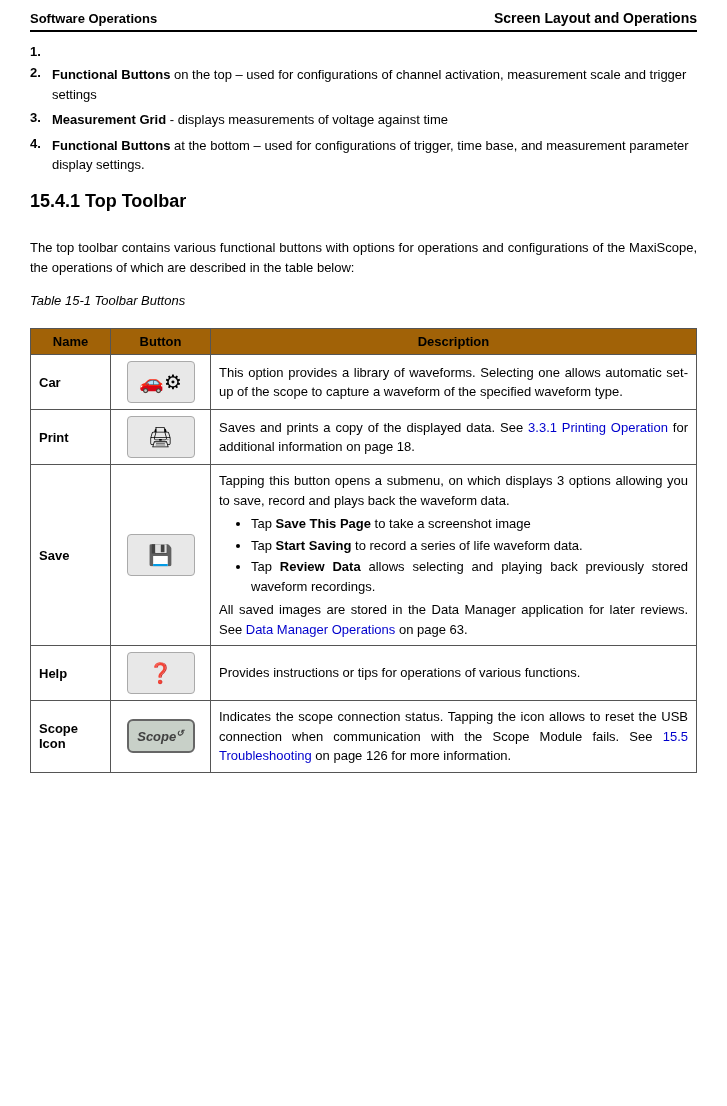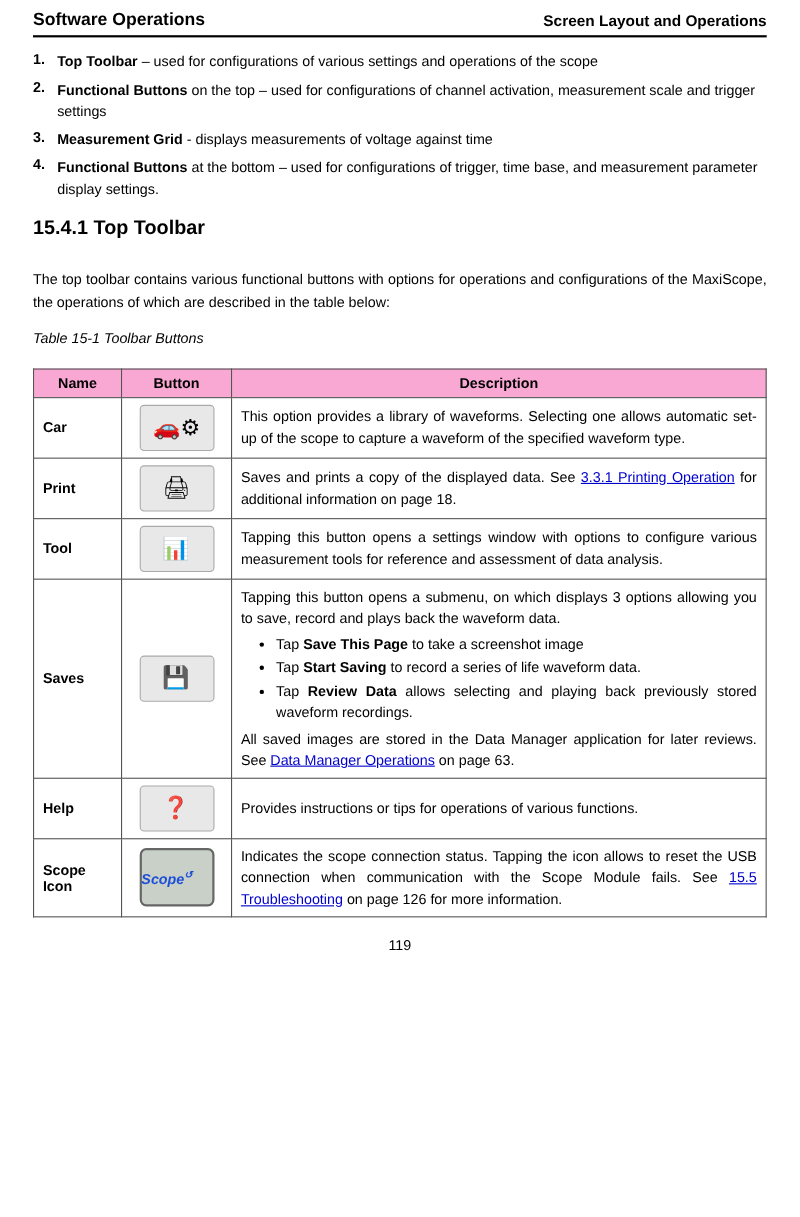--- a/index.html
+++ b/index.html
@@ -17,21 +17,21 @@
     .header {
       display: flex;
       justify-content: space-between;
       align-items: center;
       border-bottom: 2px solid #000;
       padding-bottom: 4px;
       margin-bottom: 12px;
     }
     .header-left {
       font-weight: bold;
-      font-size: 16px;
+      font-size: 13px;
     }
     .header-right {
       font-weight: bold;
       font-size: 14px;
     }
     .numbered-list {
       margin-bottom: 16px;
     }
     .numbered-item {
       display: flex;
@@ -70,21 +70,21 @@
     .table-caption span {
       font-style: italic;
       font-weight: normal;
     }
     table {
       width: 100%;
       border-collapse: collapse;
       font-size: 13px;
     }
     th {
-      background: #f9a8d4;
+      background: #a16207;
       border: 1px solid #555;
       padding: 5px 8px;
       text-align: center;
       font-weight: bold;
     }
     th:first-child { width: 80px; }
     th:nth-child(2) { width: 100px; }
     th:nth-child(3) { }
     td {
       border: 1px solid #555;
@@ -109,34 +109,33 @@
       border: 1px solid #aaa;
       background: #e8e8e8;
       border-radius: 4px;
       width: 68px;
       height: 42px;
       font-size: 20px;
     }
     .scope-btn {
       display: inline-flex;
       align-items: center;
-      justify-content: flex-start;
+      justify-content: center;
       border: 2px solid #666;
       background: #c8d0c8;
       border-radius: 6px;
       width: 68px;
-      height: 53px;
+      height: 34px;
       font-size: 14px;
       font-weight: bold;
       font-style: italic;
-      color: #1d4ed8;
+      color: #404040;
     }
     .link-text {
       color: #0000cc;
-      text-decoration: underline;
       margin-top: 40px;
     }
     .bullet-list {
       margin: 4px 0 4px 32px;
       list-style: disc;
     }
     .bullet-list li {
       margin-bottom: 2px;
       line-height: 1.5;
     }
@@ -161,21 +160,20 @@
 <div class="page">
 
   <div class="header">
     <span class="header-left">Software Operations</span>
     <span class="header-right">Screen Layout and Operations</span>
   </div>
 
   <div class="numbered-list" id="numbered-list-container">
       <div class="numbered-item">
         <span class="num">1.</span>
-        <span class="item-text"><b>Top Toolbar</b> – used for configurations of various settings and operations of the scope</span>
       </div>
       <div class="numbered-item">
         <span class="num">2.</span>
         <span class="item-text"><b>Functional Buttons</b> on the top – used for configurations of channel activation, measurement scale and trigger settings</span>
       </div>
       <div class="numbered-item">
         <span class="num">3.</span>
         <span class="item-text"><b>Measurement Grid</b> - displays measurements of voltage against time</span>
       </div>
       <div class="numbered-item">
@@ -205,26 +203,21 @@
           <td>Car</td>
           <td><div class="btn-img">🚗⚙</div></td>
           <td>This option provides a library of waveforms. Selecting one allows automatic set-up of the scope to capture a waveform of the specified waveform type.</td>
         </tr>
         <tr>
           <td>Print</td>
           <td><div class="btn-img">🖨</div></td>
           <td><span>Saves and prints a copy of the displayed data. See </span><span class="link-text">3.3.1 Printing Operation</span><span> for additional information on page 18.</span></td>
         </tr>
         <tr>
-          <td>Tool</td>
-          <td><div class="btn-img">📊</div></td>
-          <td>Tapping this button opens a settings window with options to configure various measurement tools for reference and assessment of data analysis.</td>
-        </tr>
-        <tr>
-          <td>Saves</td>
+          <td>Save</td>
           <td><div class="btn-img">💾</div></td>
           <td><span>Tapping this button opens a submenu, on which displays 3 options allowing you to save, record and plays back the waveform data.</span><ul class="bullet-list">
               <li>Tap <b>Save This Page</b> to take a screenshot image</li>
               <li>Tap <b>Start Saving</b> to record a series of life waveform data.</li>
               <li>Tap <b>Review Data</b> allows selecting and playing back previously stored waveform recordings.</li>
             </ul><span><span>All saved images are stored in the Data Manager application for later reviews. See </span><span class="link-text">Data Manager Operations</span> on page 63.</span></td>
         </tr>
         <tr>
           <td>Help</td>
           <td><div class="btn-img">❓</div></td>
@@ -233,14 +226,13 @@
         <tr>
           <td>Scope Icon</td>
           <td><div class="scope-btn">
               <span class="scope-icon-text">Scope<span class="scope-small">↺</span></span>
             </div></td>
           <td><span>Indicates the scope connection status. Tapping the icon allows to reset the USB connection when communication with the Scope Module fails. See </span><span class="link-text">15.5 Troubleshooting</span><span> on page 126 for more information.</span></td>
         </tr>
       </tbody>
   </table>
 
-  <div class="page-number">119</div>
 </div>
 
 </body></html>

